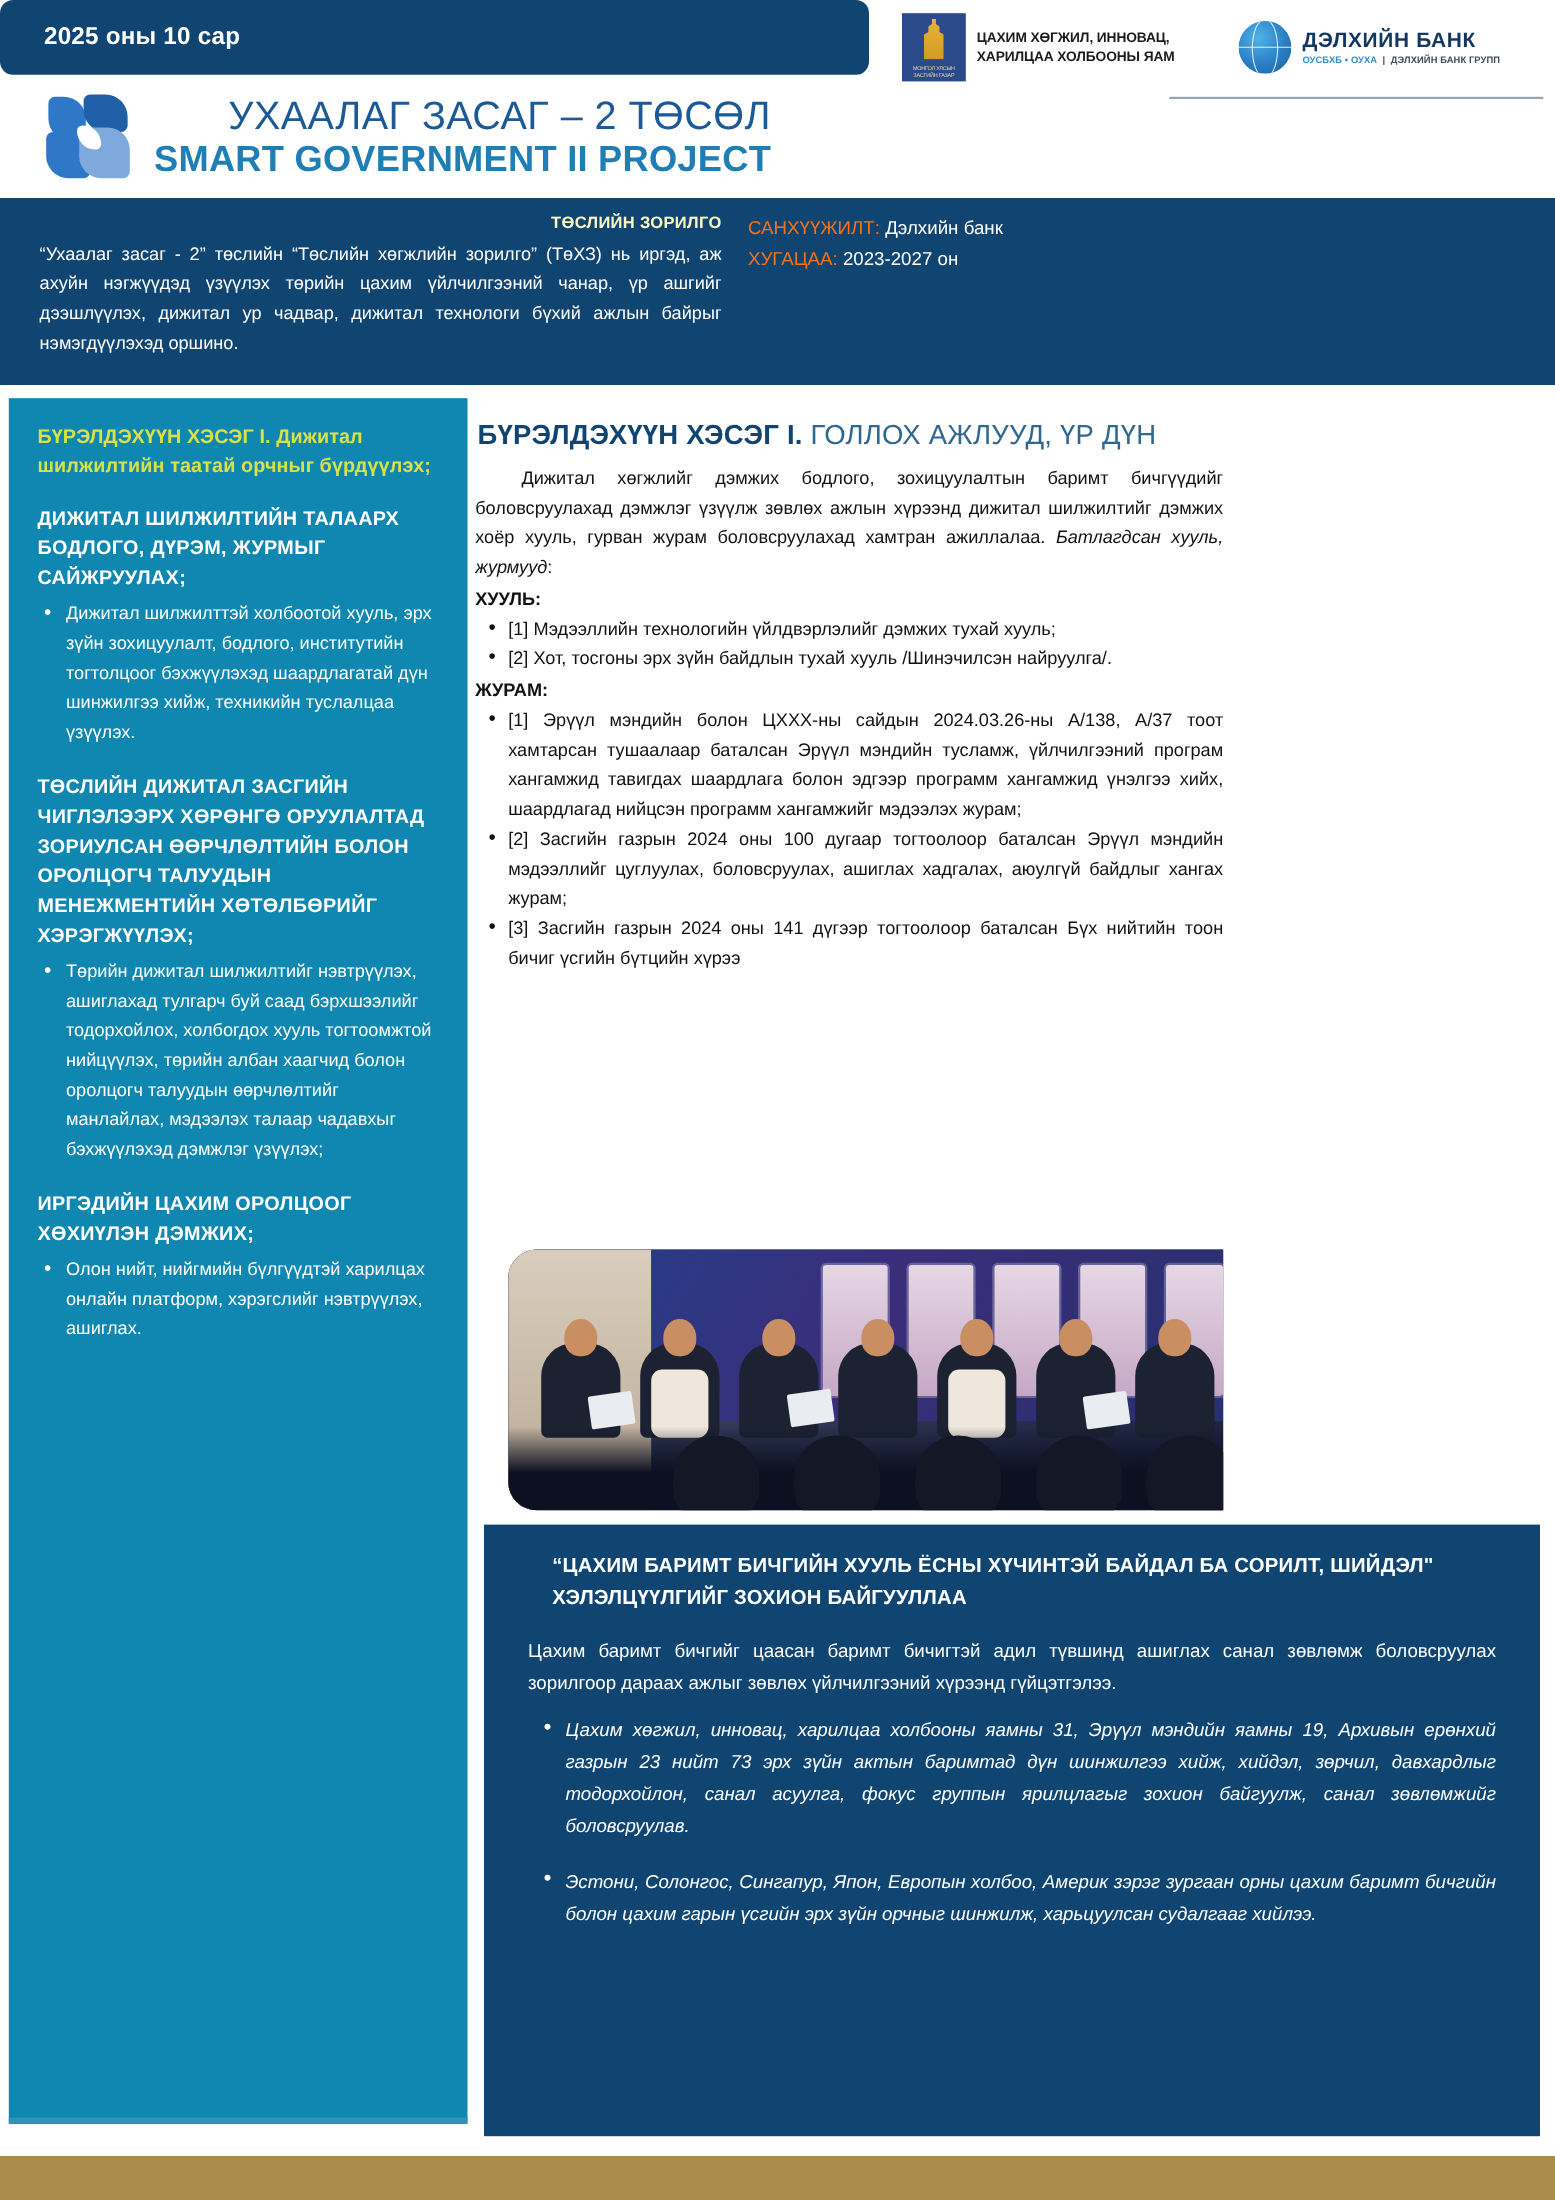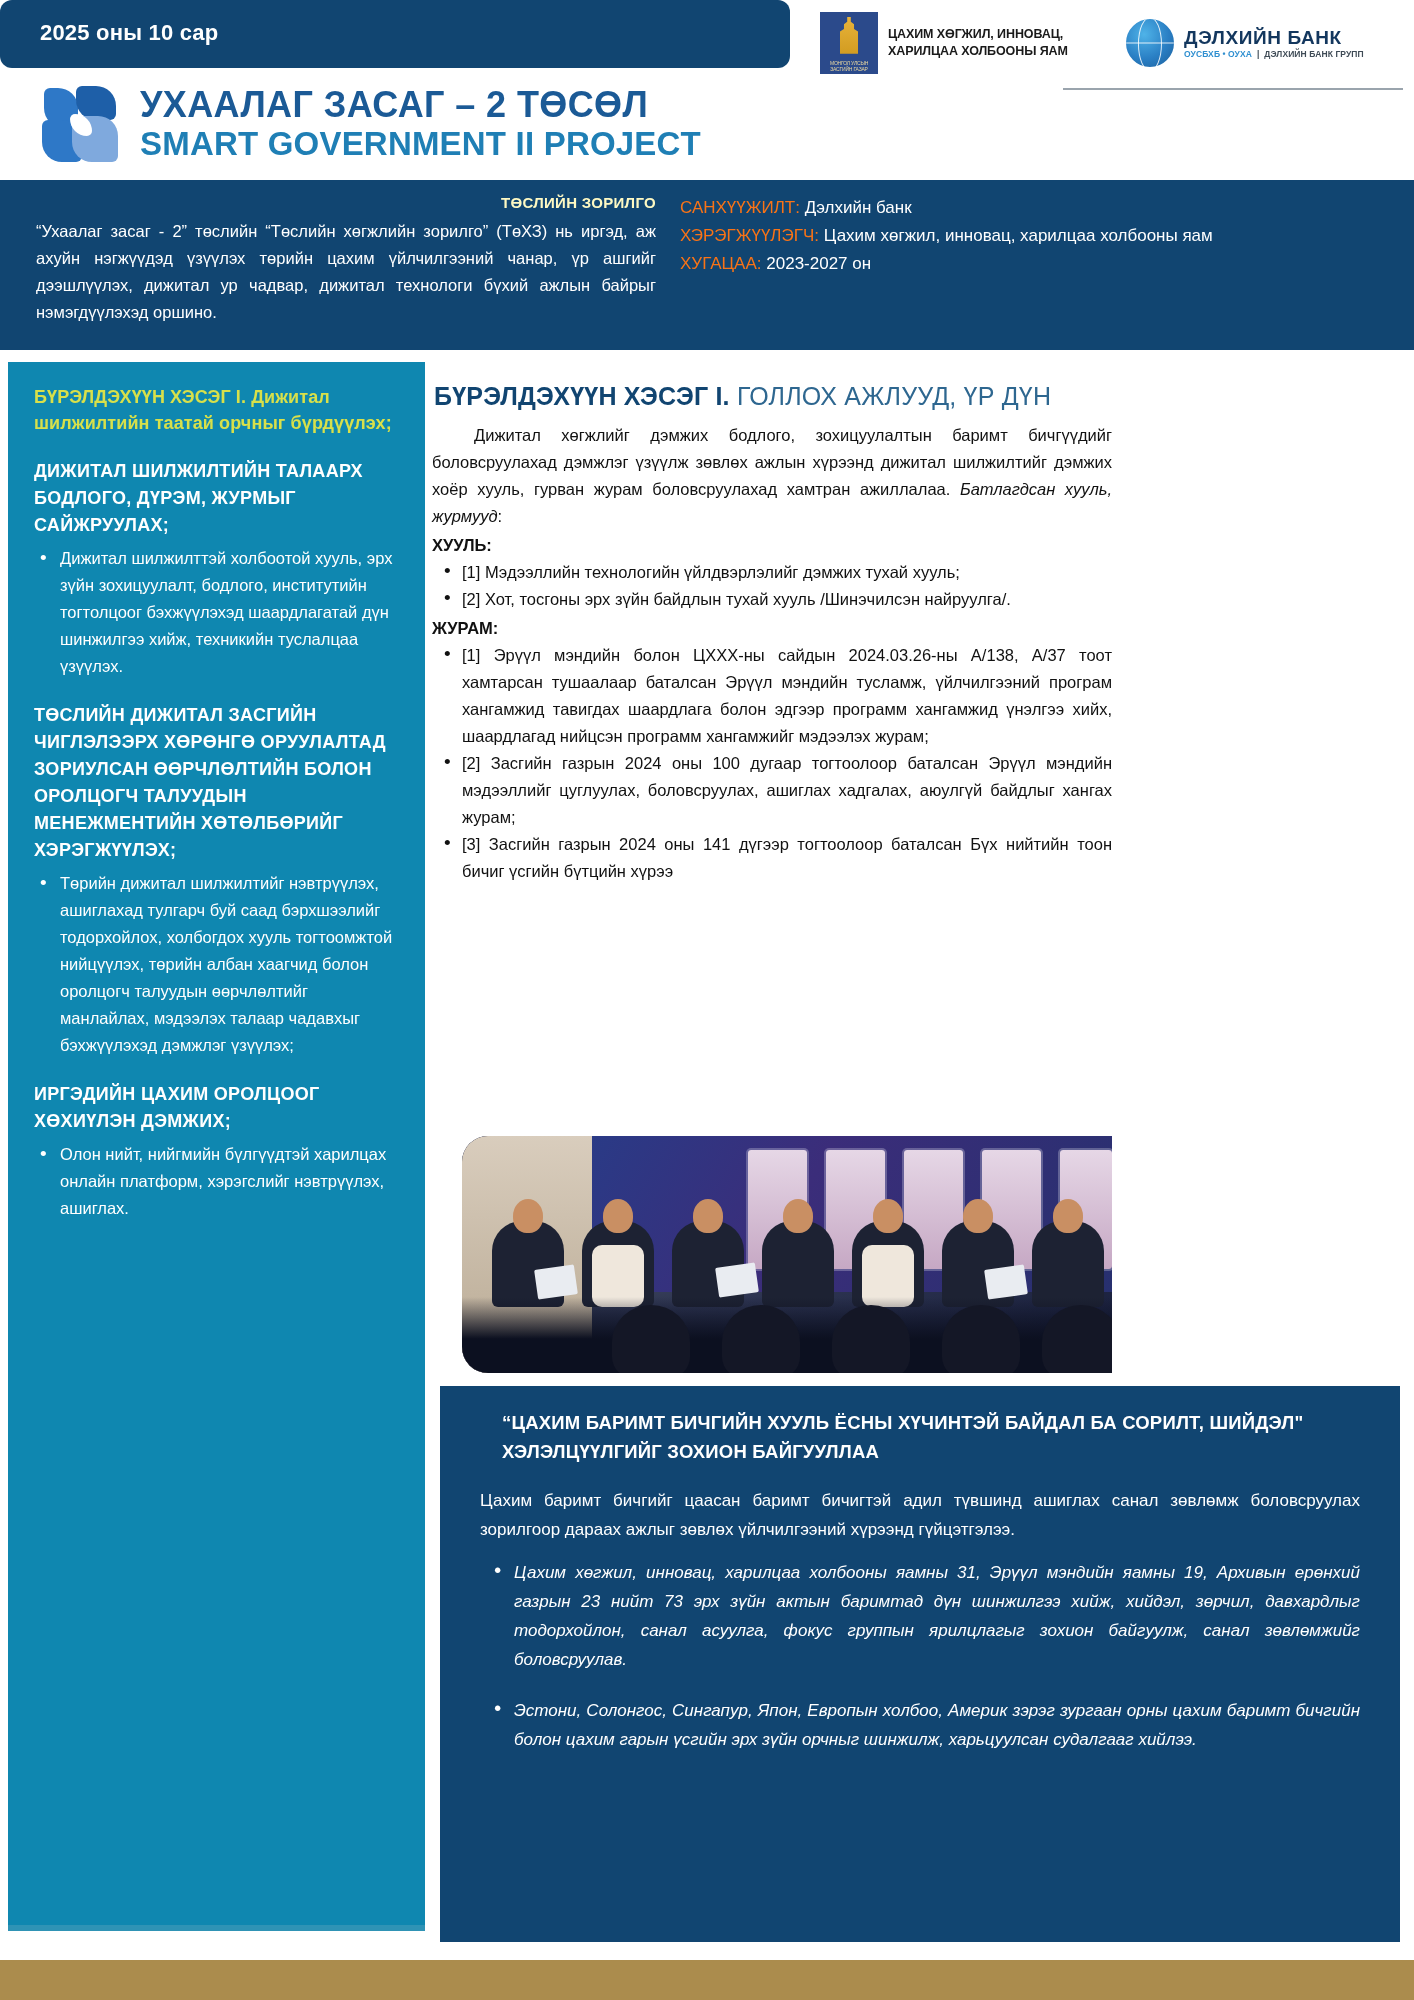--- a/index.html
+++ b/index.html
@@ -151,23 +151,24 @@
   }
   .bm1 { left: 2px;  top: 2px;  width: 34px; height: 40px; background: #2e78c7; }
   .bm2 { left: 34px; top: 0px;  width: 40px; height: 34px; background: #1e5fa8; border-radius: 22px 8px 22px 8px; }
   .bm3 { left: 0px;  top: 34px; width: 40px; height: 42px; background: #2e78c7; border-radius: 20px 6px 20px 6px; }
   .bm4 { left: 30px; top: 30px; width: 46px; height: 46px; background: #7fa9dd; border-radius: 8px 24px 8px 24px; }
   .bm5 { left: 28px; top: 28px; width: 22px; height: 22px; background: #ffffff; border-radius: 50%; }
   .title-text { margin-left: 22px; }
   .title-mn {
     color: #1b5a96;
     font-size: 36px;
-    font-weight: bold;
+    font-weight: normal;
     letter-spacing: .4px;
     line-height: 40px;
+    text-align: right;
   }
   .title-en {
     color: #1f7fb5;
     font-size: 33px;
     font-weight: bold;
     letter-spacing: .2px;
     line-height: 38px;
   }
 
   
@@ -469,24 +470,20 @@
 
   <div class="goal-panel">
     <div class="goal-left">
       <div class="goal-heading">ТӨСЛИЙН ЗОРИЛГО</div>
       <div class="goal-body">“Ухаалаг засаг - 2” төслийн “Төслийн хөгжлийн зорилго” (ТөХЗ) нь иргэд, аж ахуйн нэгжүүдэд үзүүлэх төрийн цахим үйлчилгээний чанар, үр ашгийг дээшлүүлэх, дижитал ур чадвар, дижитал технологи бүхий ажлын байрыг нэмэгдүүлэхэд оршино.</div>
     </div>
     <div class="goal-right">
       <div>
         <span class="k">САНХҮҮЖИЛТ:</span>
         <span>Дэлхийн банк</span>
-      </div>
-      <div>
-        <span class="k">ХЭРЭГЖҮҮЛЭГЧ:</span>
-        <span>Цахим хөгжил, инновац, харилцаа холбооны яам</span>
       </div>
       <div>
         <span class="k">ХУГАЦАА:</span>
         <span>2023-2027 он</span>
       </div>
     </div>
   </div>
 
   <div class="sidebar">
     <div class="sb-lead">БҮРЭЛДЭХҮҮН ХЭСЭГ I. Дижитал шилжилтийн таатай орчныг бүрдүүлэх;</div>

